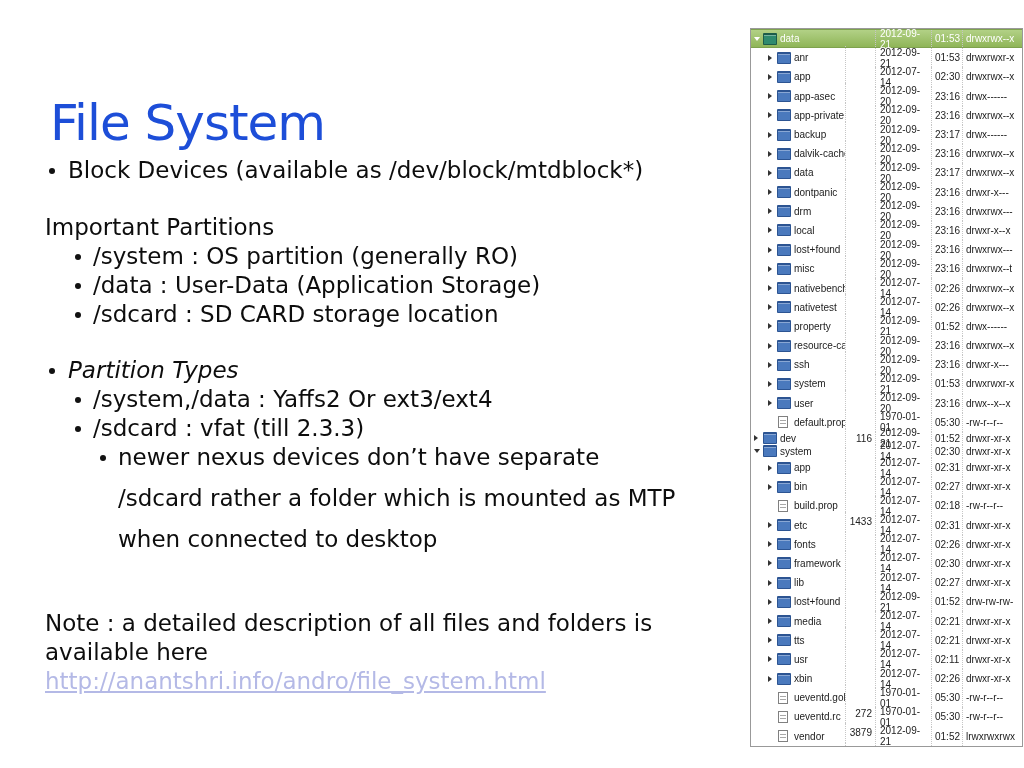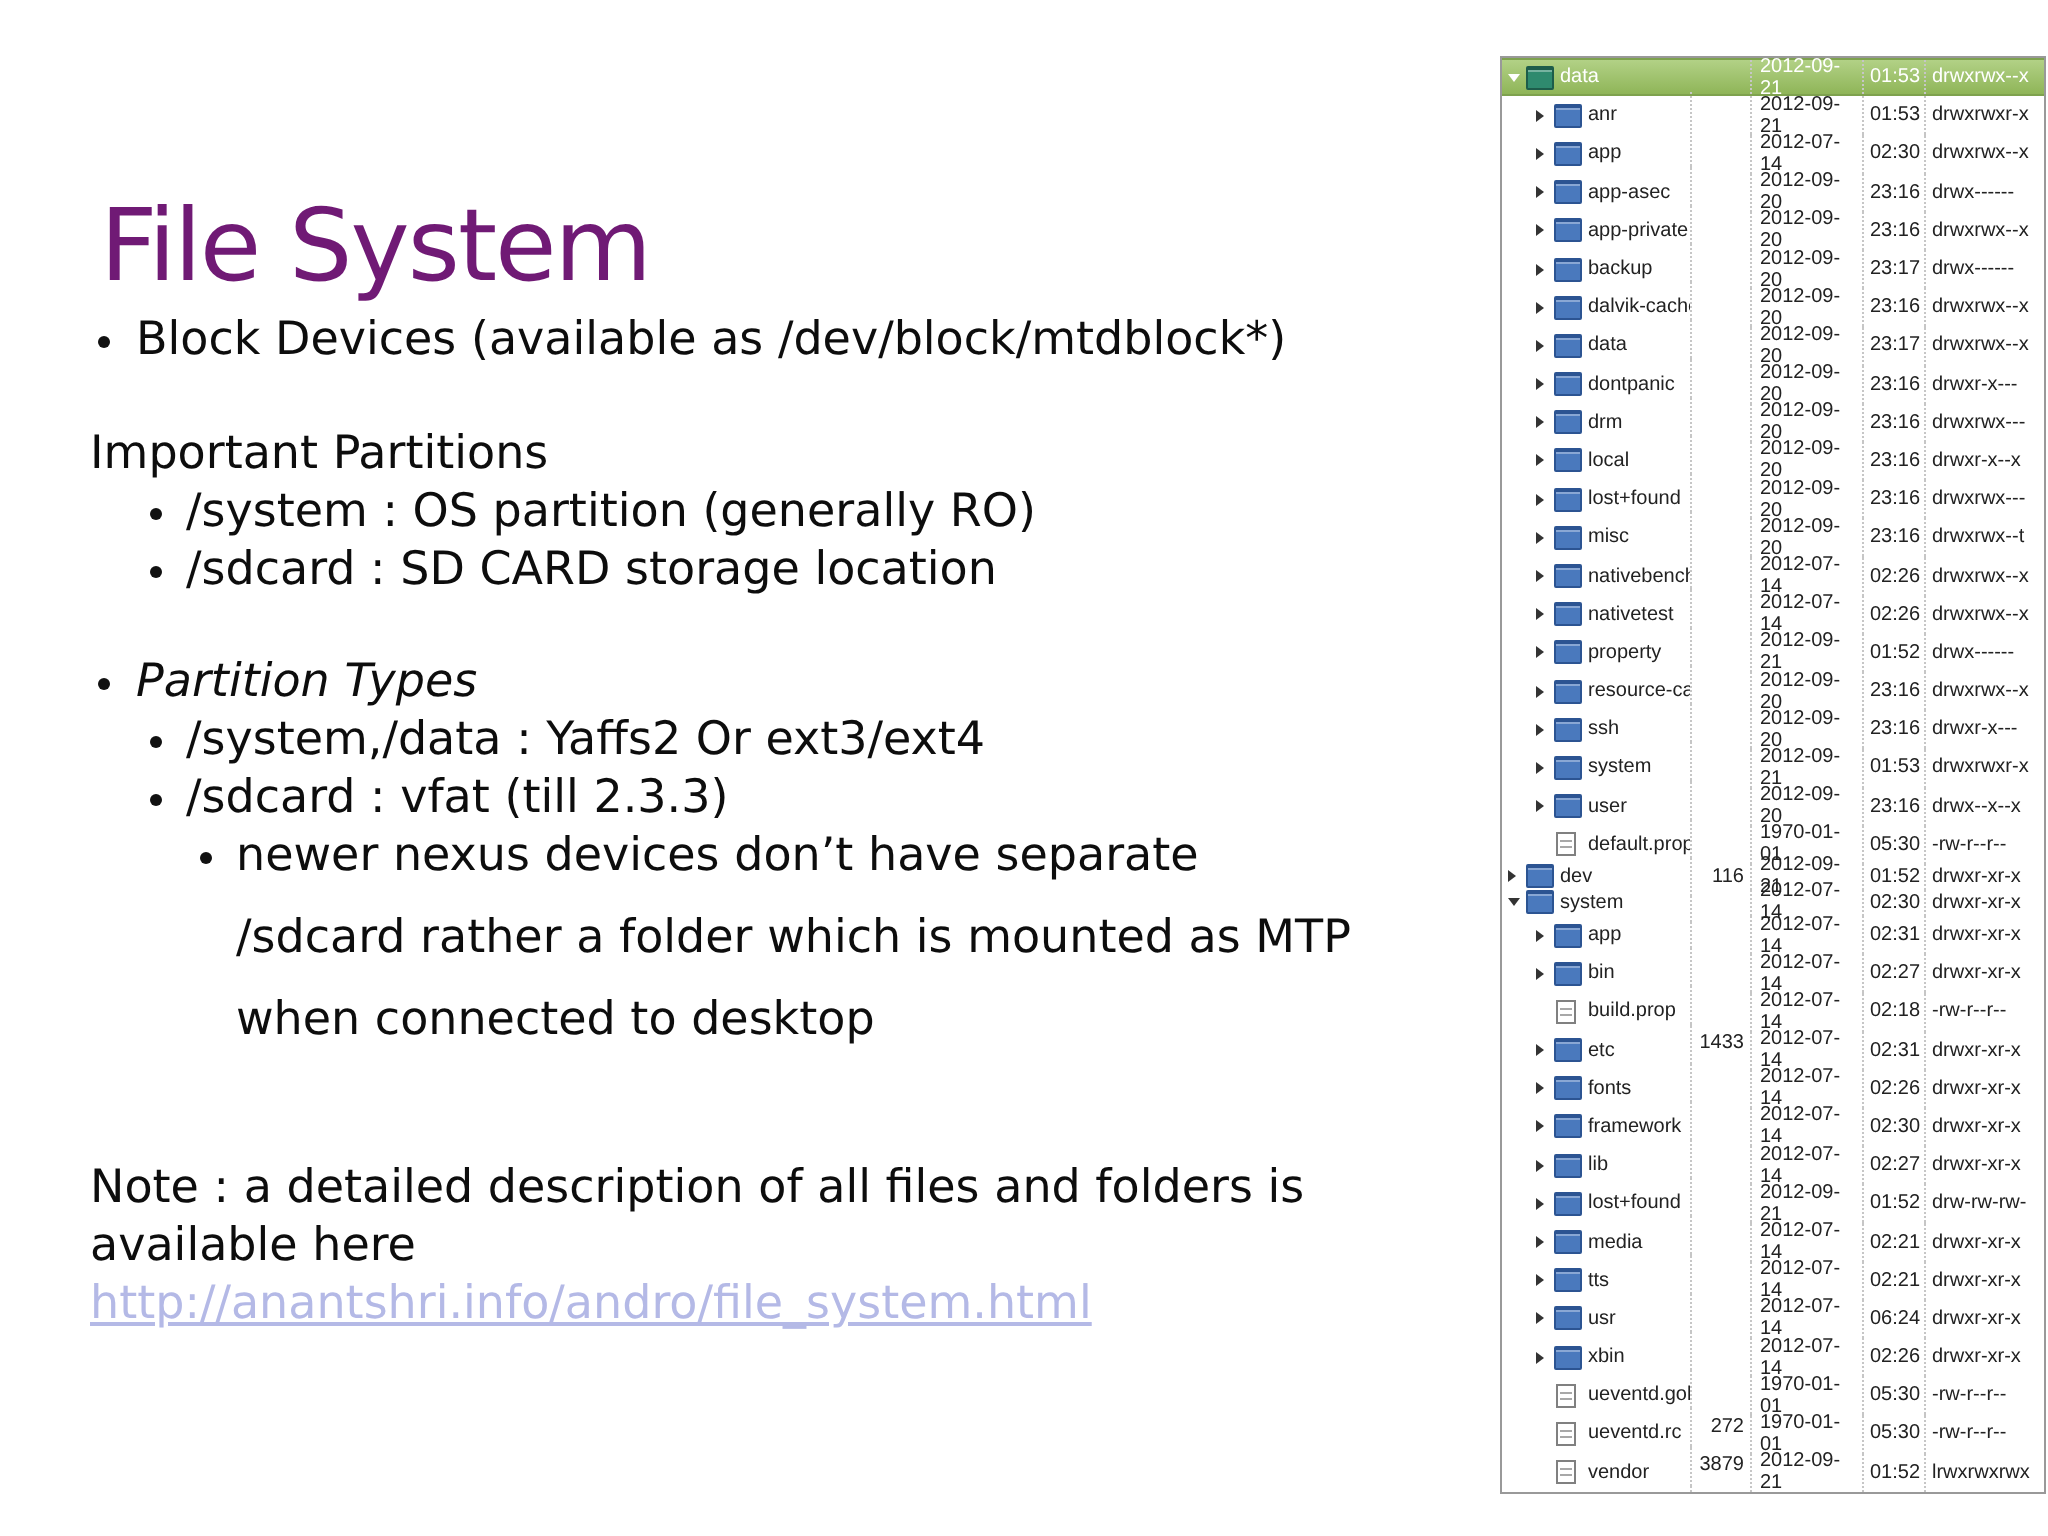--- a/index.html
+++ b/index.html
@@ -3,21 +3,21 @@
 <meta charset="utf-8">
 <style>
   html,body{margin:0;padding:0;}
   body{
     width:1024px;height:768px;position:relative;background:#ffffff;
     font-family:"DejaVu Sans", sans-serif;overflow:hidden;
   }
   
   .title{
     position:absolute;left:50px;top:62px;
-    font-size:50px;line-height:1.1;color:#701a75;font-weight:400;
+    font-size:50px;line-height:1.1;color:#1d4ed8;font-weight:400;
     letter-spacing:-1px;
   }
   .slide-body{
     position:absolute;left:45px;top:156px;width:712px;
     font-size:23px;line-height:29px;color:#0d0d0d;
   }
   .line{position:relative;white-space:nowrap;}
   .lvl1{padding-left:23px;}
   .lvl2{padding-left:48px;}
   .lvl3{padding-left:73px;}
@@ -91,20 +91,24 @@
   </div>
 
   <div class="line mt-partitions">Important Partitions</div>
 
   <div class="line lvl2">
       <span class="dot"></span>
       <span>/system : OS partition (generally RO)</span>
     </div>
     <div class="line lvl2">
       <span class="dot"></span>
+      <span>/data : User-Data (Application Storage)</span>
+    </div>
+    <div class="line lvl2">
+      <span class="dot"></span>
       <span>/sdcard : SD CARD storage location</span>
     </div>
 
   <div class="line lvl1 mt-types">
     <span class="dot"></span>
     <span>Partition Types</span>
   </div>
 
   <div class="line lvl2">
       <span class="dot"></span>
@@ -428,21 +432,21 @@
     <span class="col-date">2012-07-14</span>
     <span class="col-time">02:21</span>
     <span class="col-perms">drwxr-xr-x</span>
   </div>
       <div class="row d1">
     <span class="expander closed"></span>
     <span class="icon folder"></span>
     <span class="col-name">usr</span>
     <span class="col-size"></span>
     <span class="col-date">2012-07-14</span>
-    <span class="col-time">06:24</span>
+    <span class="col-time">02:11</span>
     <span class="col-perms">drwxr-xr-x</span>
   </div>
       <div class="row d1">
     <span class="expander closed"></span>
     <span class="icon folder"></span>
     <span class="col-name">xbin</span>
     <span class="col-size"></span>
     <span class="col-date">2012-07-14</span>
     <span class="col-time">02:26</span>
     <span class="col-perms">drwxr-xr-x</span>

